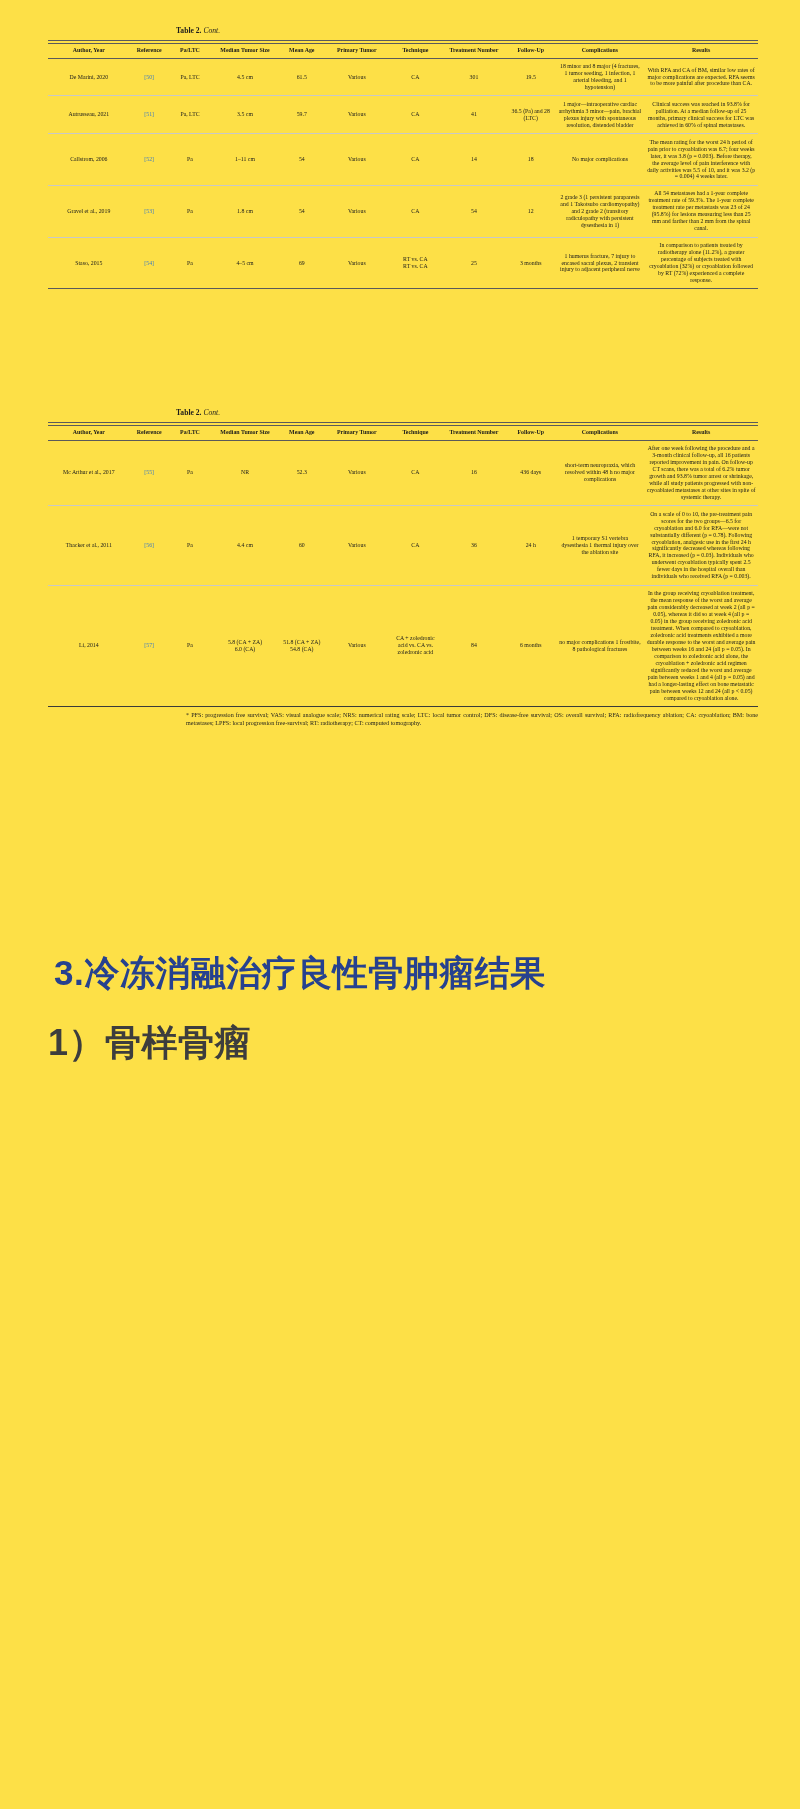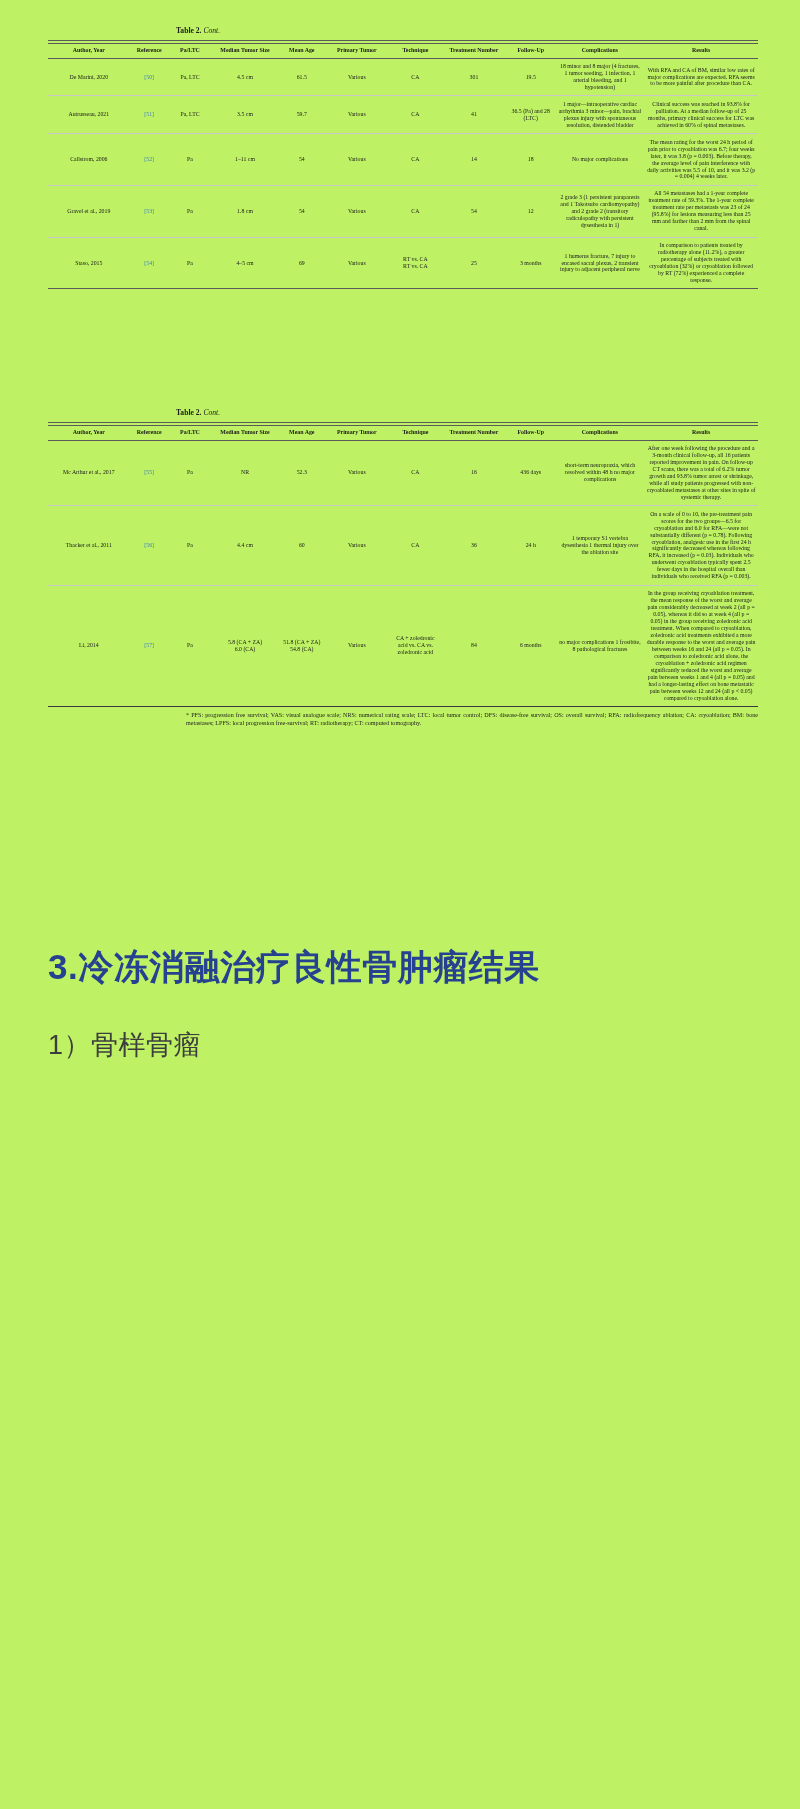--- a/index.html
+++ b/index.html
@@ -1,18 +1,18 @@
 <!DOCTYPE html>
 <html><head>
 <meta charset="utf-8">
 <style>
   * { box-sizing: border-box; }
   html,body { margin:0; padding:0; background:#ffffff; }
   .page {
-    position:relative; width:800px; height:1809px; background:#bef264;
+    position:relative; width:800px; height:1809px; background:#fde047;
     font-family:"Liberation Serif", serif; overflow:hidden;
   }
 
   
   .table-block { position:absolute; left:48px; width:710px; }
   #table-block-1 { top:26px; }
   #table-block-2 { top:408px; }
 
   .tbl-caption { font-size:7.6px; color:#1c1c1c; margin:0 0 5px 128px; }
   .caption-bold { font-weight:bold; }
@@ -41,25 +41,25 @@
     margin:4px 0 0 138px; width:572px; font-size:6.1px; line-height:1.35;
     color:#1c1c1c; text-align:justify;
   }
 
   
   .article {
     position:absolute; left:48px; top:944px; width:662px;
     font-family:"Liberation Sans", sans-serif;
   }
   .zh-h1 {
-    margin:0; font-size:35px; line-height:46px; font-weight:bold;
+    margin:6px; font-size:35px; line-height:46px; font-weight:bold;
     color:#26418f; letter-spacing:0.5px;
   }
   .zh-h2 {
-    margin:36px 0 0 0; font-size:27px; line-height:38px; font-weight:normal;
+    margin:28px 0 0 0; font-size:36px; line-height:38px; font-weight:bold;
     color:#3d3d3d; letter-spacing:0.5px;
   }
   .zh-p {
     margin:24px 0 0 0; width:620px; font-size:28.5px; line-height:70px;
     color:#4a4a4a; text-align:justify; text-justify:inter-ideograph;
     letter-spacing:0.5px;
   }
 </style>
 </head>
 <body>

